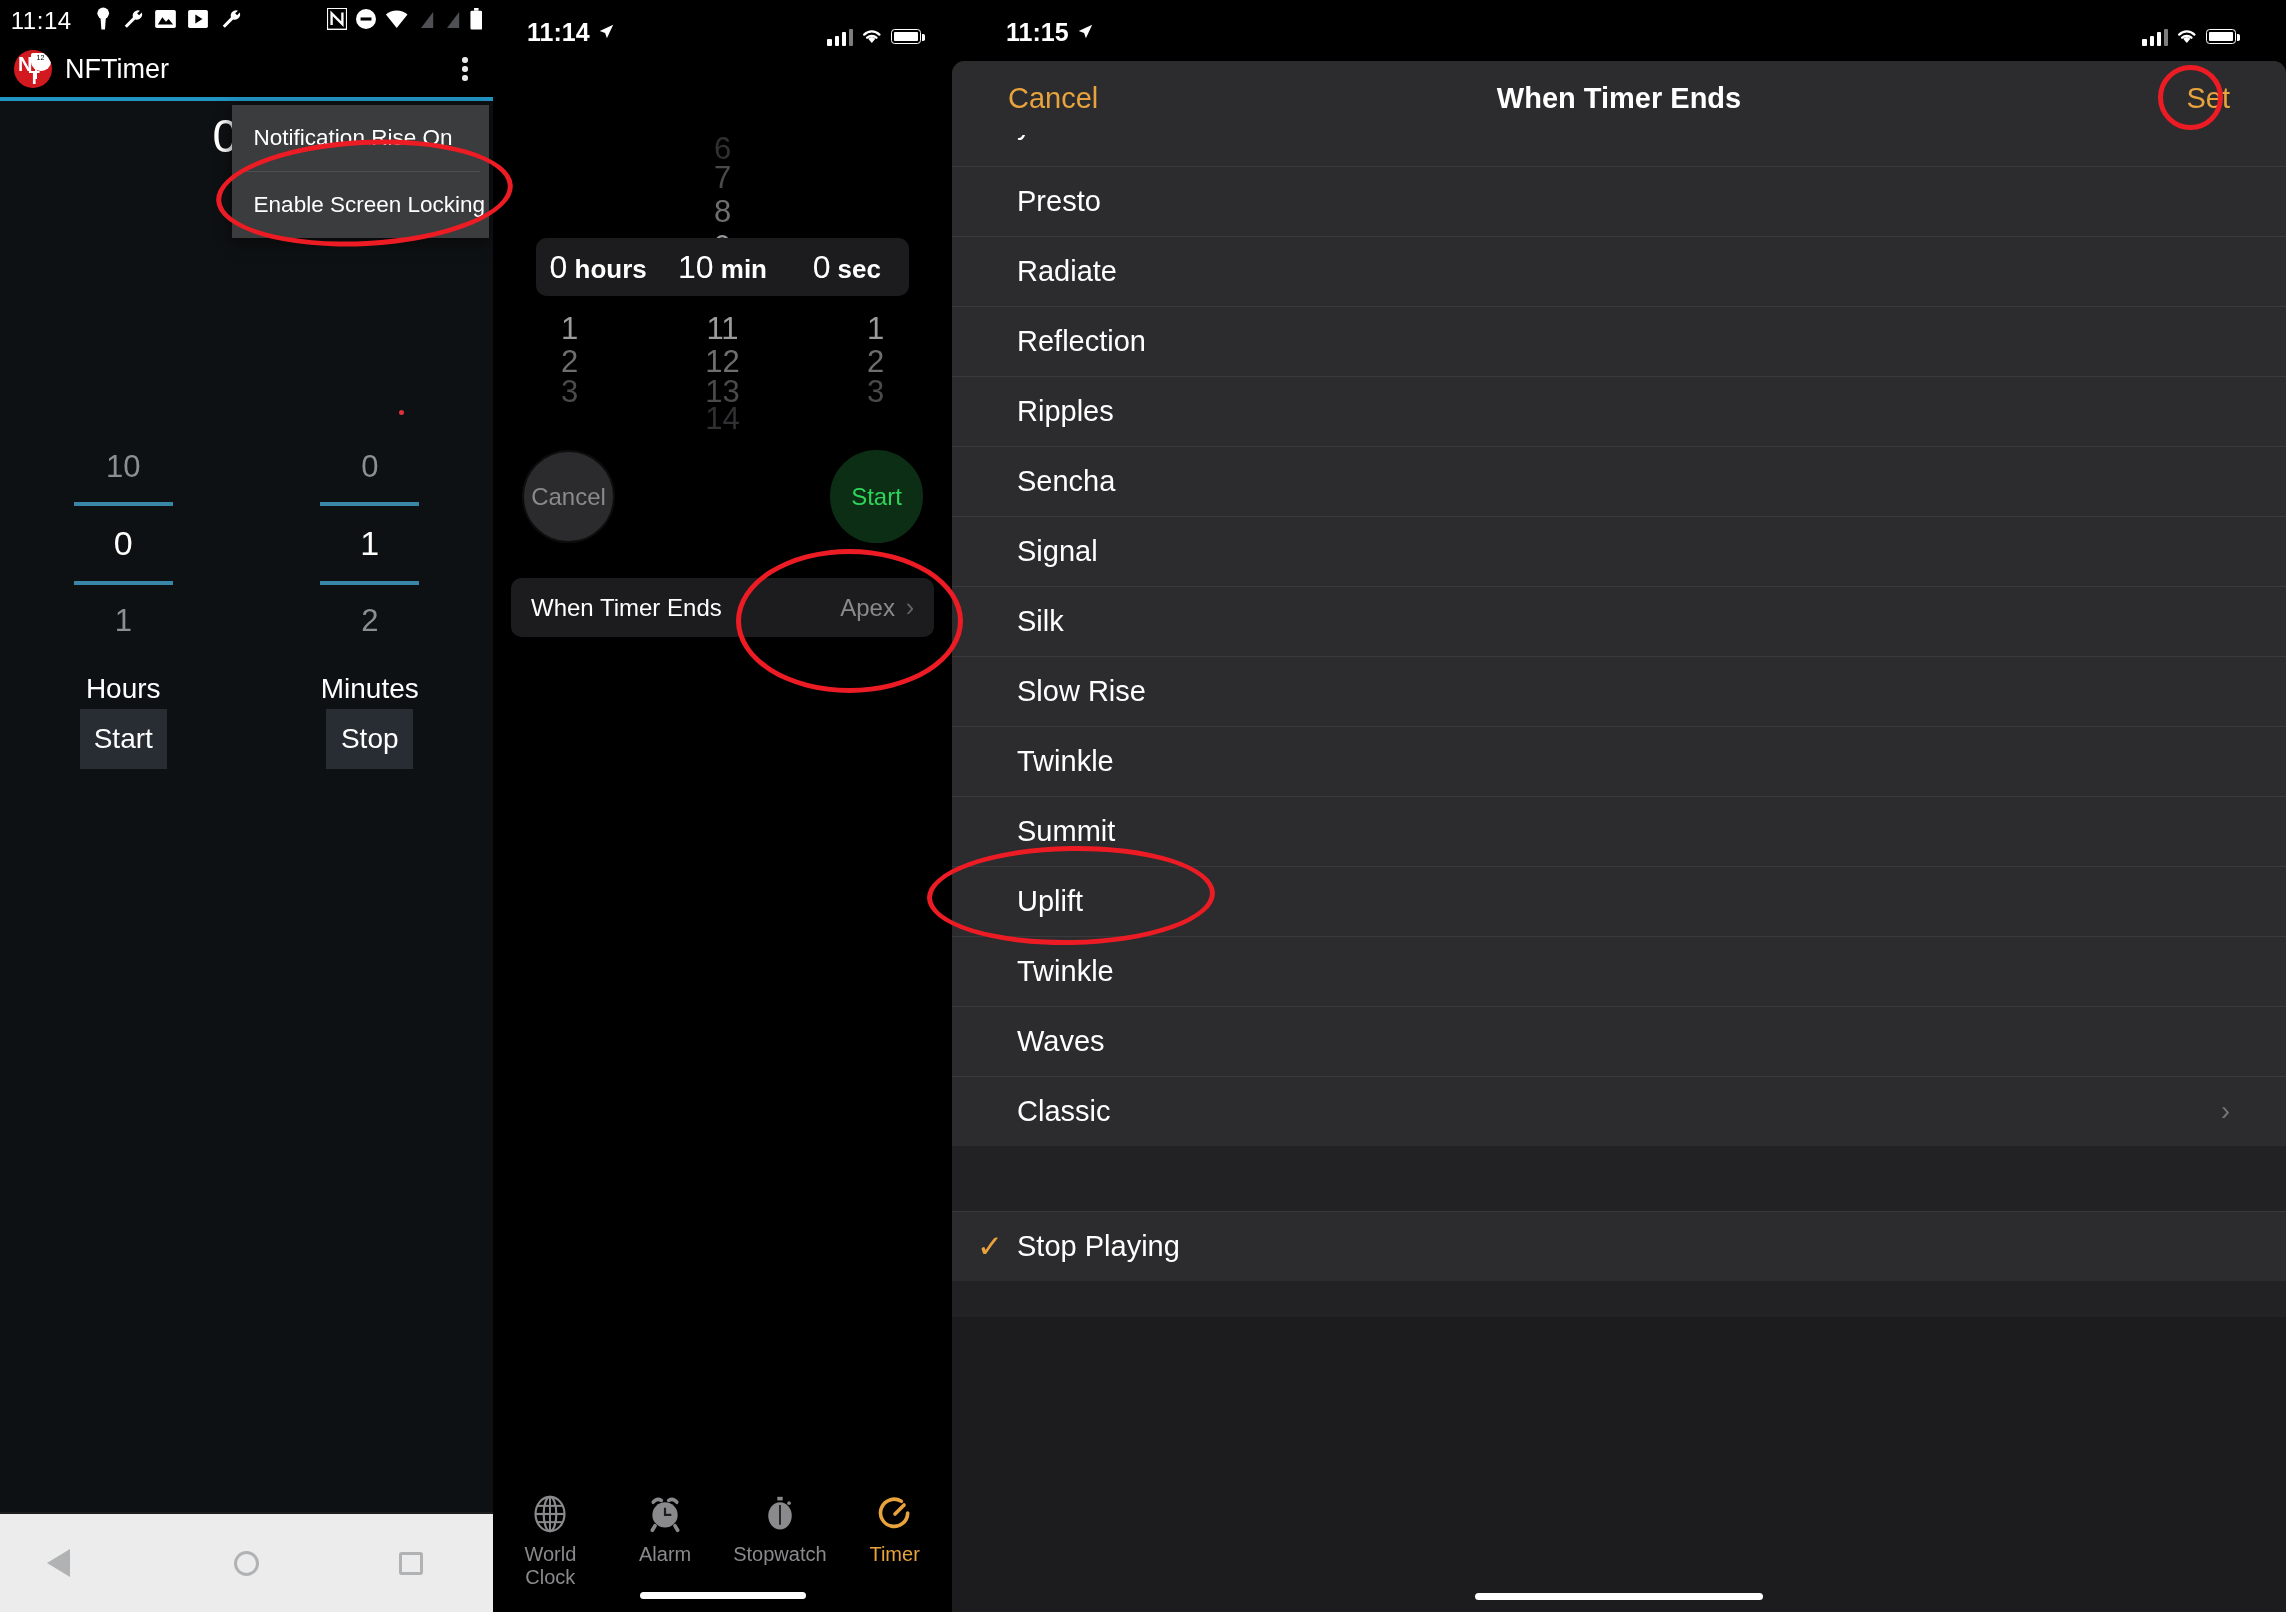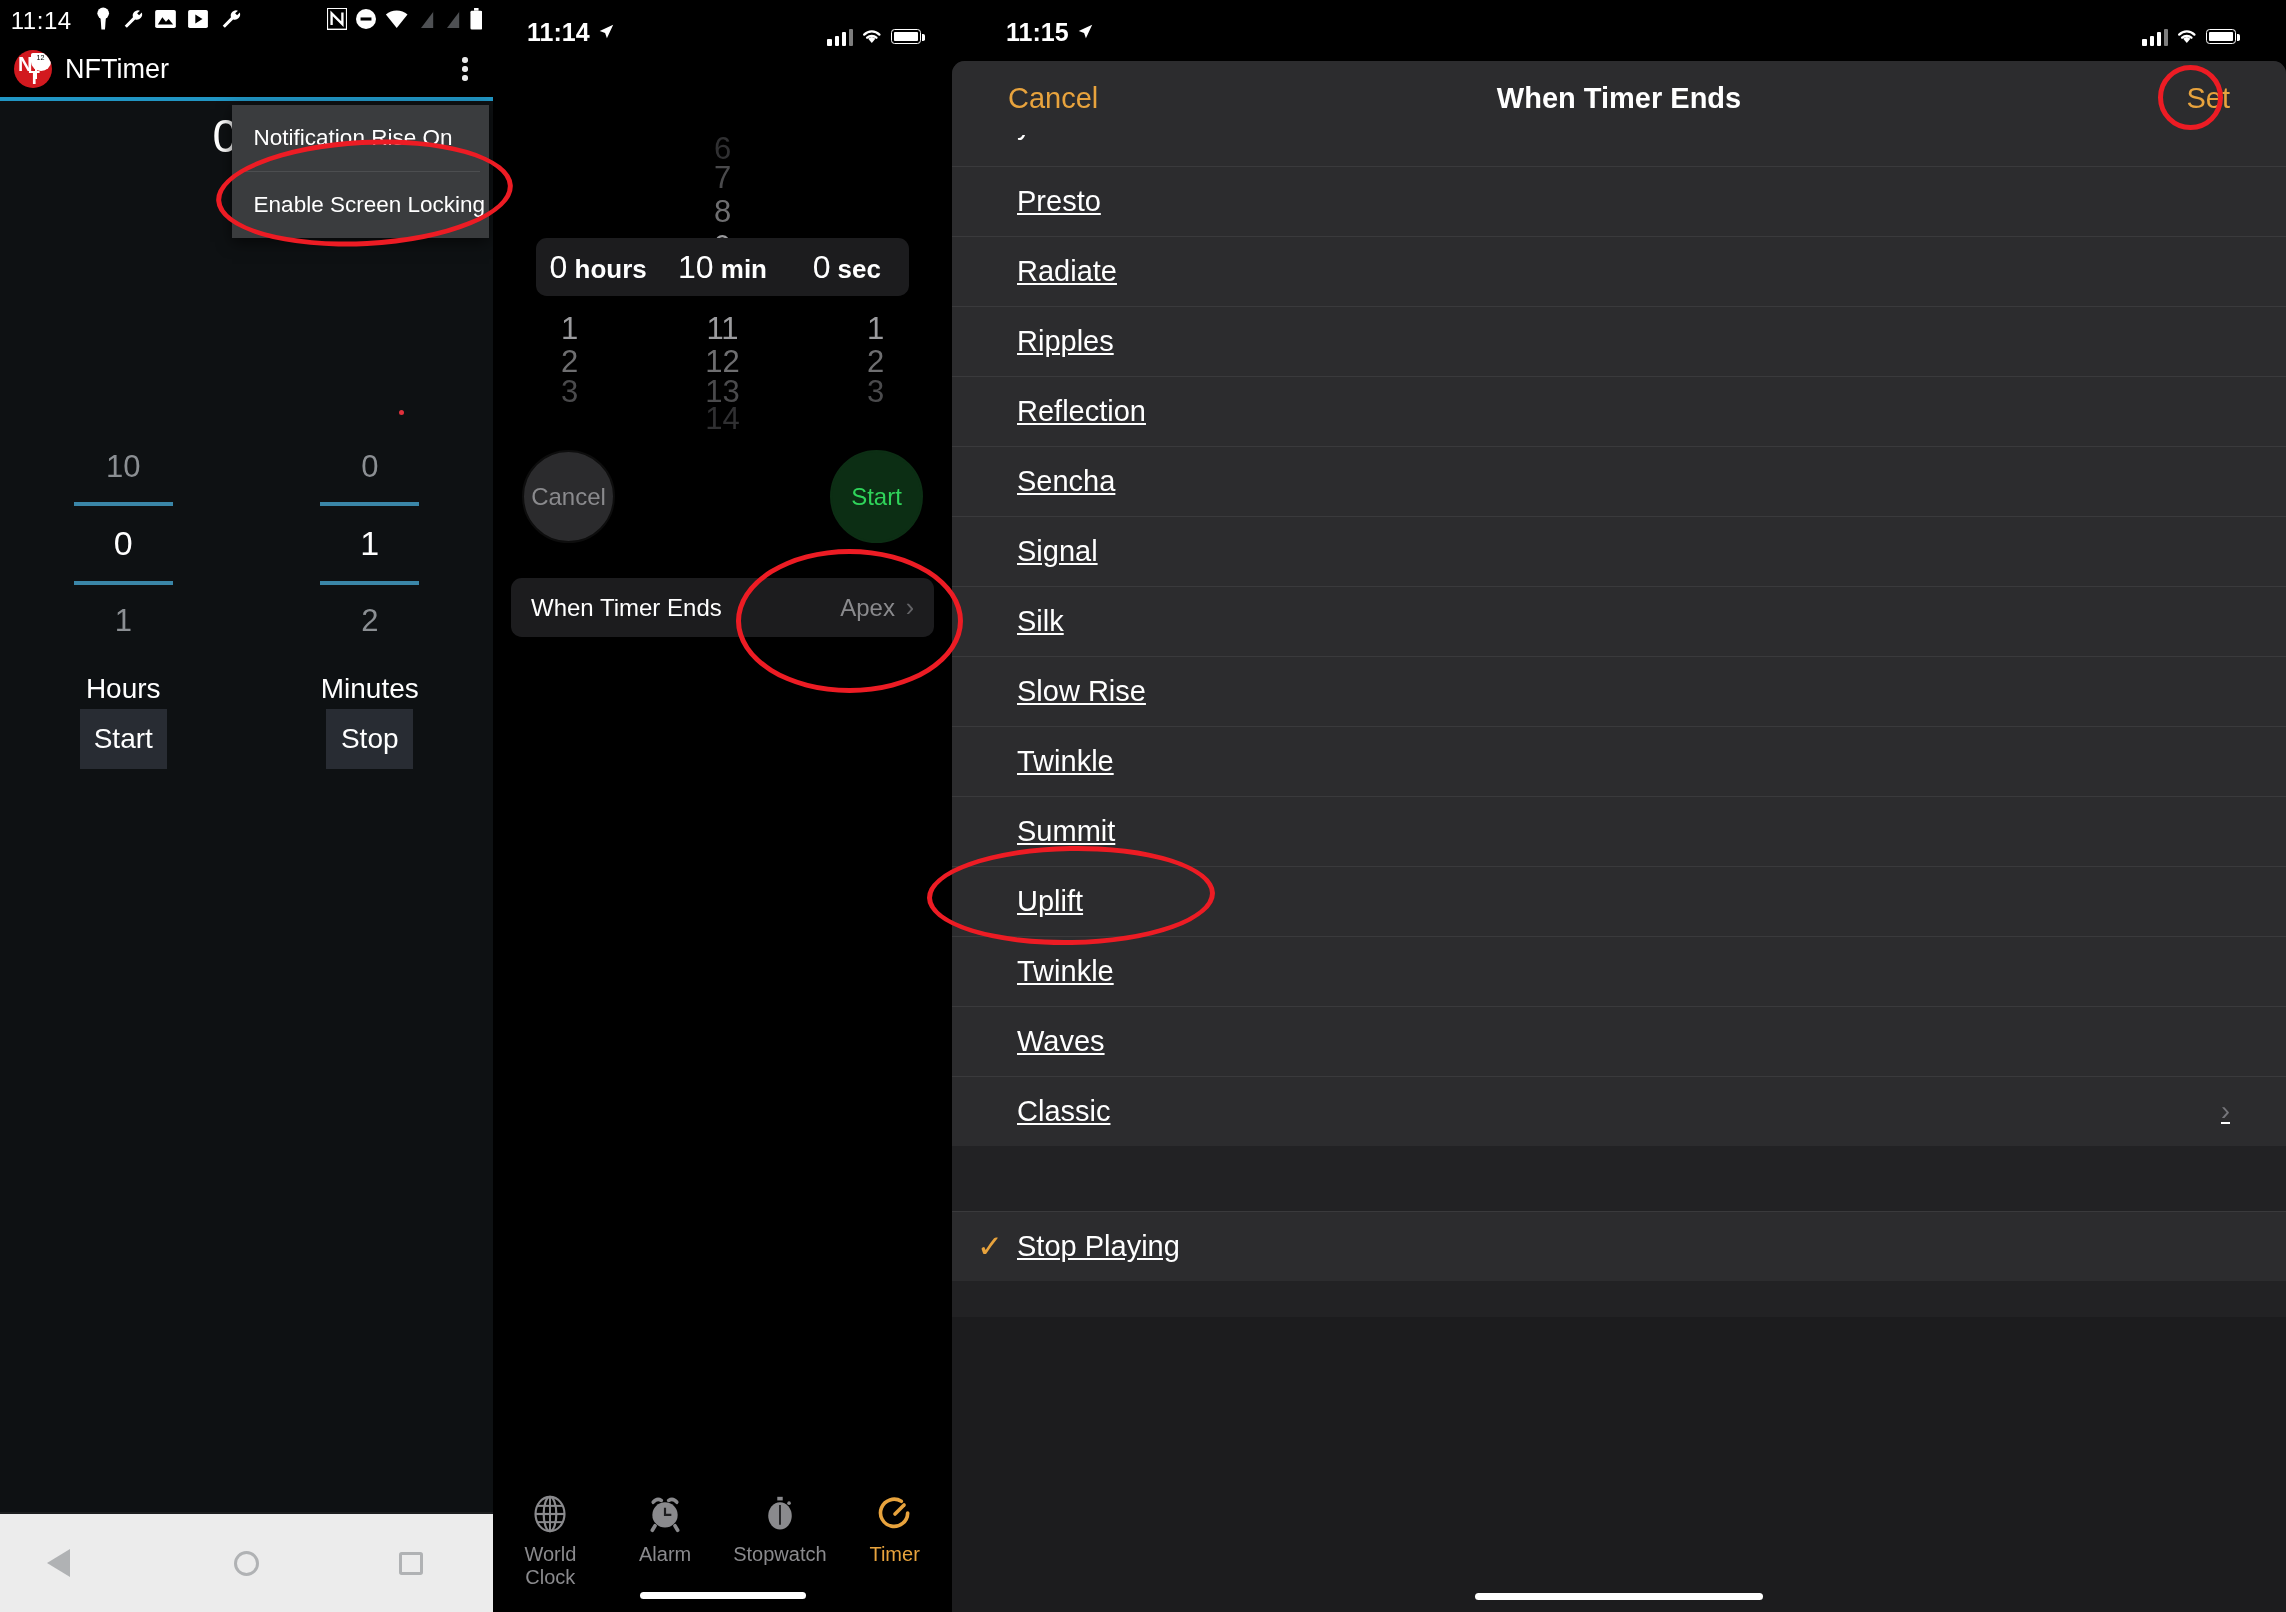--- a/index.html
+++ b/index.html
@@ -179,21 +179,20 @@
   .s-title { color:#fff; font-size:29px; font-weight:bold; position:absolute; left:0; right:0; text-align:center;}
   .s-set { color:#e8a33d; font-size:29px; position:relative; z-index:2;}
 
   .s-list { background:#2c2c2e; }
   .s-partial { height:31px; position:relative; overflow:hidden; }
   .s-partial span { position:absolute; left:65px; top:-27px; color:#fff; font-size:29px; }
   .s-item {
     height:70px; display:flex; align-items:center; padding:0 56px 0 65px;
     color:#fff; font-size:29px; border-top:0.9px solid #3a3a3c;
     justify-content:space-between;
-    text-decoration:underline;
   }
   .s-item .chev2 { color:#75757a; font-size:27px;}
   .s-gap { height:65px; background:#222224; }
   .s-item.check { padding-left:65px; position:relative; }
   .s-item.check .tick { position:absolute; left:25px; color:#e8a33d; font-size:31px; }
 
   .s-homebar {
     position:absolute; bottom:12.6px; left:50%; transform:translateX(-50%);
     width:288px; height:7.2px; background:#fff; border-radius:3.6px;
   }
@@ -540,24 +539,24 @@
         <div class="s-partial">
           <span>y</span>
         </div>
         <div class="s-item">
             <span>Presto</span>
           </div>
         <div class="s-item">
             <span>Radiate</span>
           </div>
         <div class="s-item">
+            <span>Reflection</span>
+          </div>
+        <div class="s-item">
             <span>Ripples</span>
-          </div>
-        <div class="s-item">
-            <span>Reflection</span>
           </div>
         <div class="s-item">
             <span>Sencha</span>
           </div>
         <div class="s-item">
             <span>Signal</span>
           </div>
         <div class="s-item">
             <span>Silk</span>
           </div>

